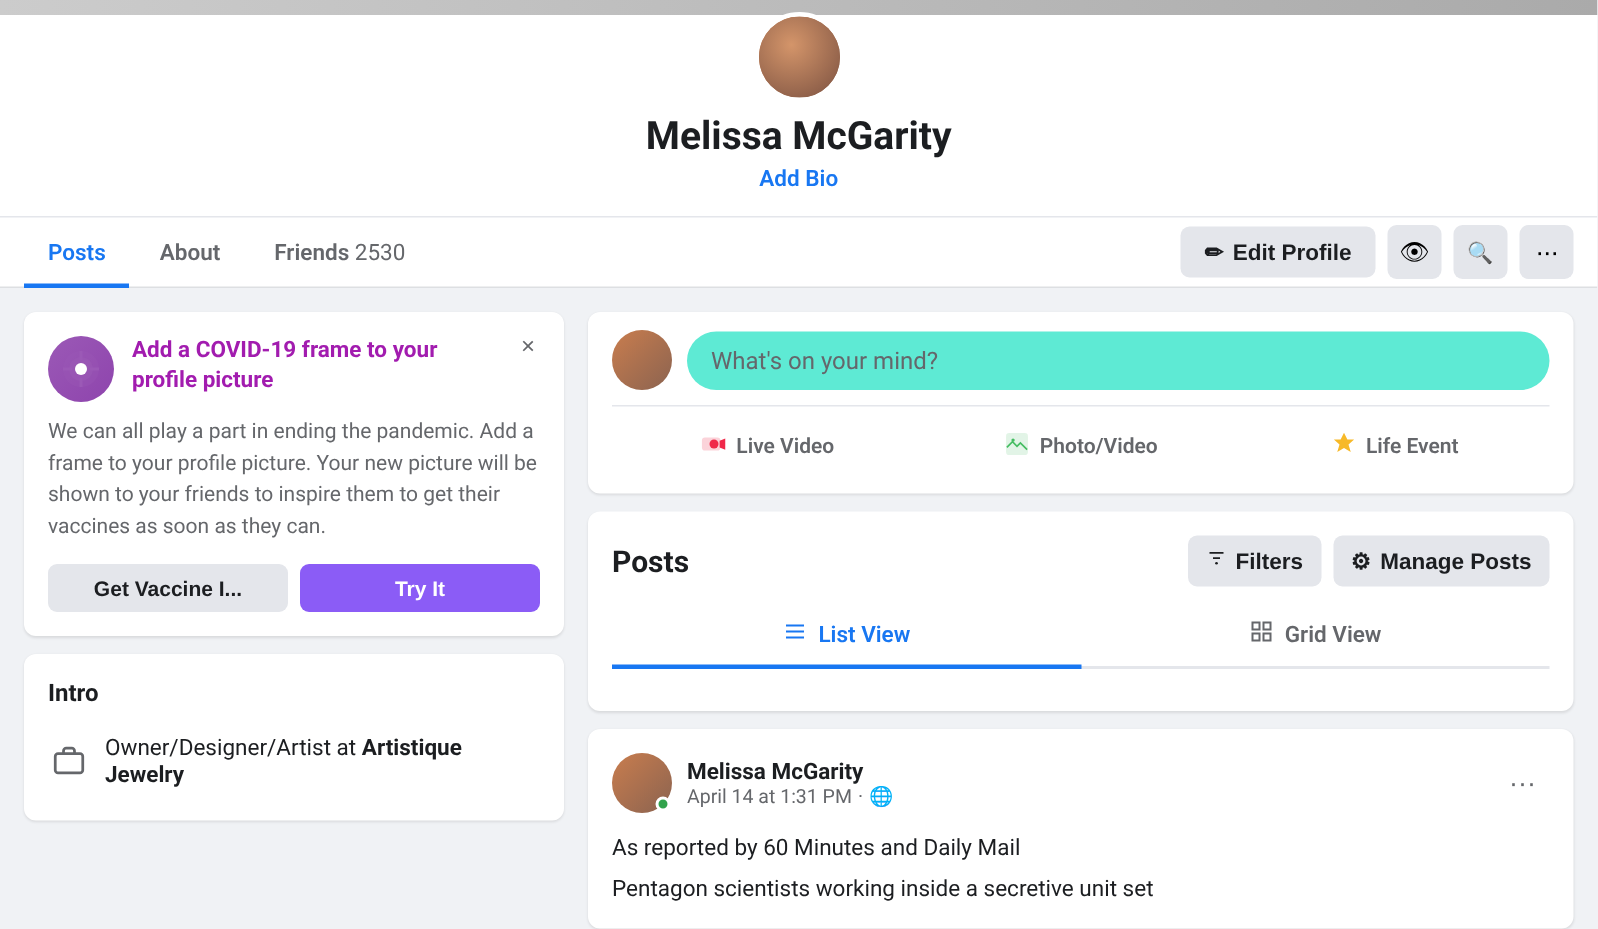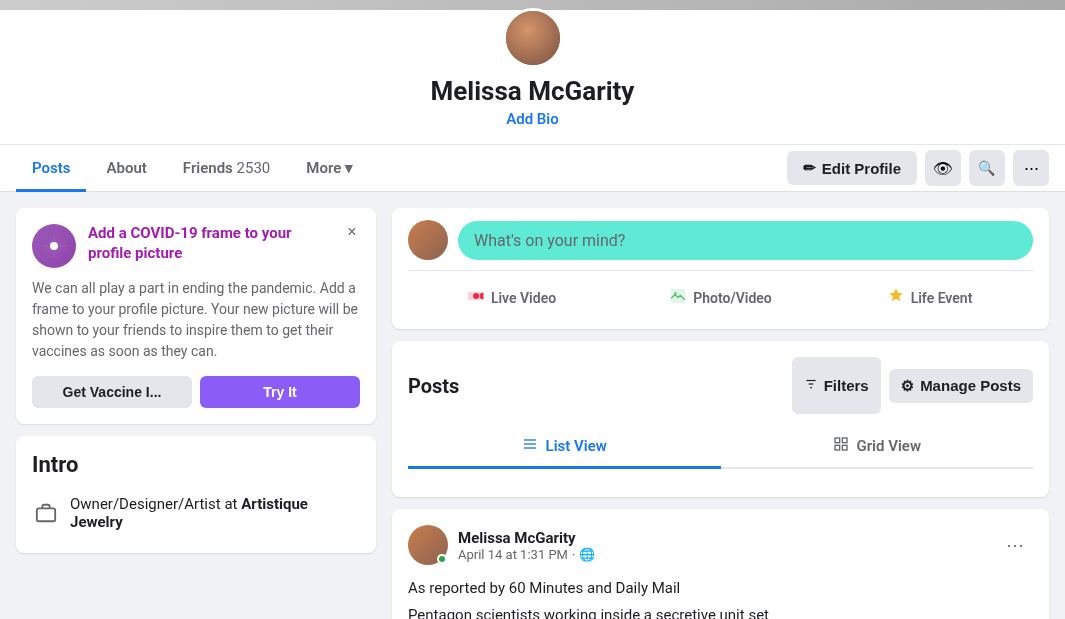--- a/index.html
+++ b/index.html
@@ -241,21 +241,21 @@
       background: #8b5cf6;
       border: none;
       border-radius: 6px;
       font-size: 14px;
       font-weight: 700;
       cursor: pointer;
       color: #fff;
     }
 
     .intro-card .intro-title {
-      font-size: 22px;
+      font-size: 16px;
       font-weight: 700;
       margin-bottom: 12px;
     }
 
     .intro-item {
       display: flex;
       align-items: center;
       gap: 10px;
       padding: 6px 0;
     }
@@ -352,21 +352,21 @@
     .posts-controls {
       display: flex;
       gap: 8px;
       align-items: center;
     }
 
     .btn-filters {
       display: flex;
       align-items: center;
       gap: 6px;
-      padding: 20px 12px;
+      padding: 8px 12px;
       background: #e4e6eb;
       border: none;
       border-radius: 6px;
       font-size: 15px;
       font-weight: 600;
       cursor: pointer;
       color: #1c1e21;
     }
 
     .btn-manage-posts {
@@ -496,23 +496,20 @@
     <div class="profile-name">Melissa McGarity</div>
     <a class="add-bio-link" href="#">Add Bio</a>
   </div>
 
   <div class="profile-tabs">
     <nav class="tab-nav">
       <div class="tab-item active">Posts</div>
       <div class="tab-item">About</div>
       <div class="tab-item">
         <span>Friends</span>&nbsp;<span class="friends-count">2530</span>
-      </div>
-      <div class="tab-item">
-        <span>More</span>&nbsp;▾
       </div>
     </nav>
 
     <div class="tab-actions">
       <button class="btn-edit-profile">
         <span>✏</span>
         <span>Edit Profile</span>
       </button>
       <button class="btn-icon">
         <span>👁</span>

